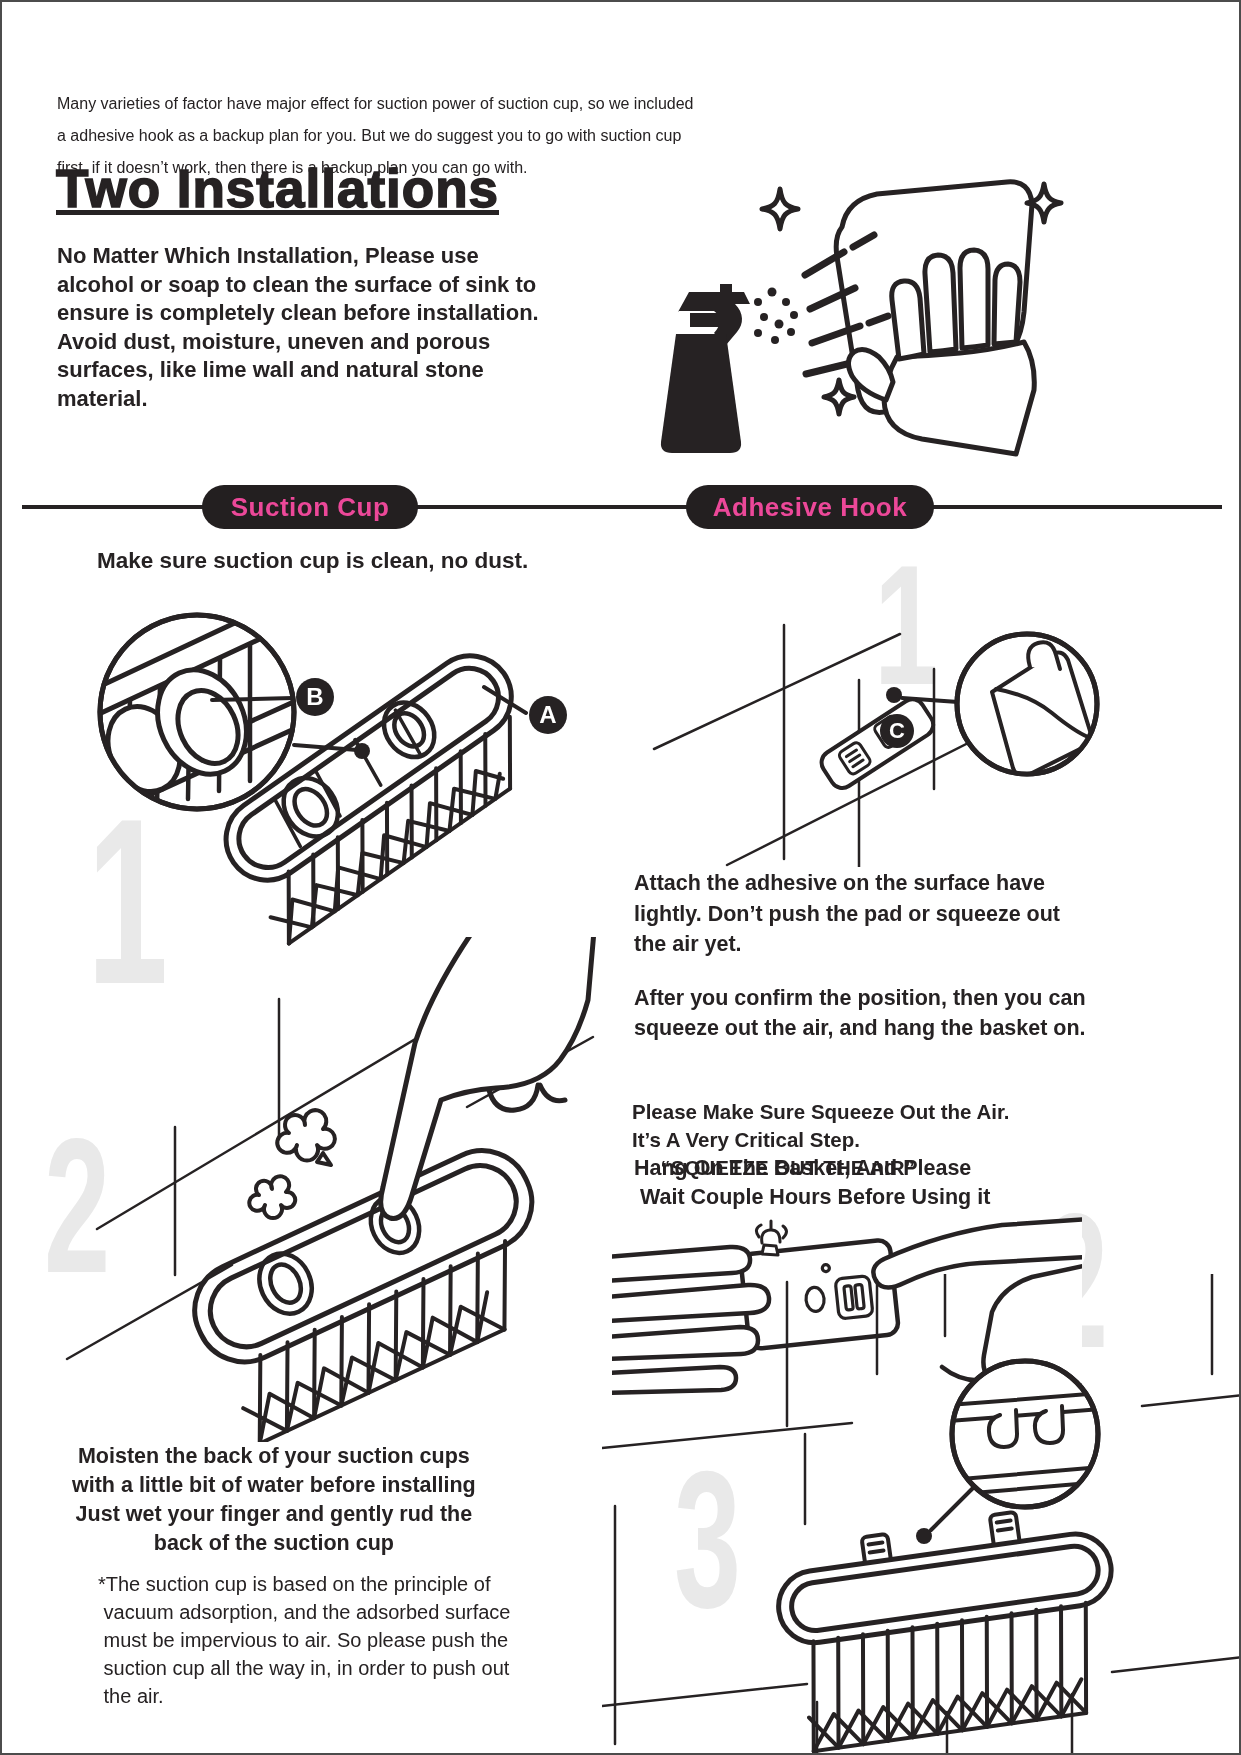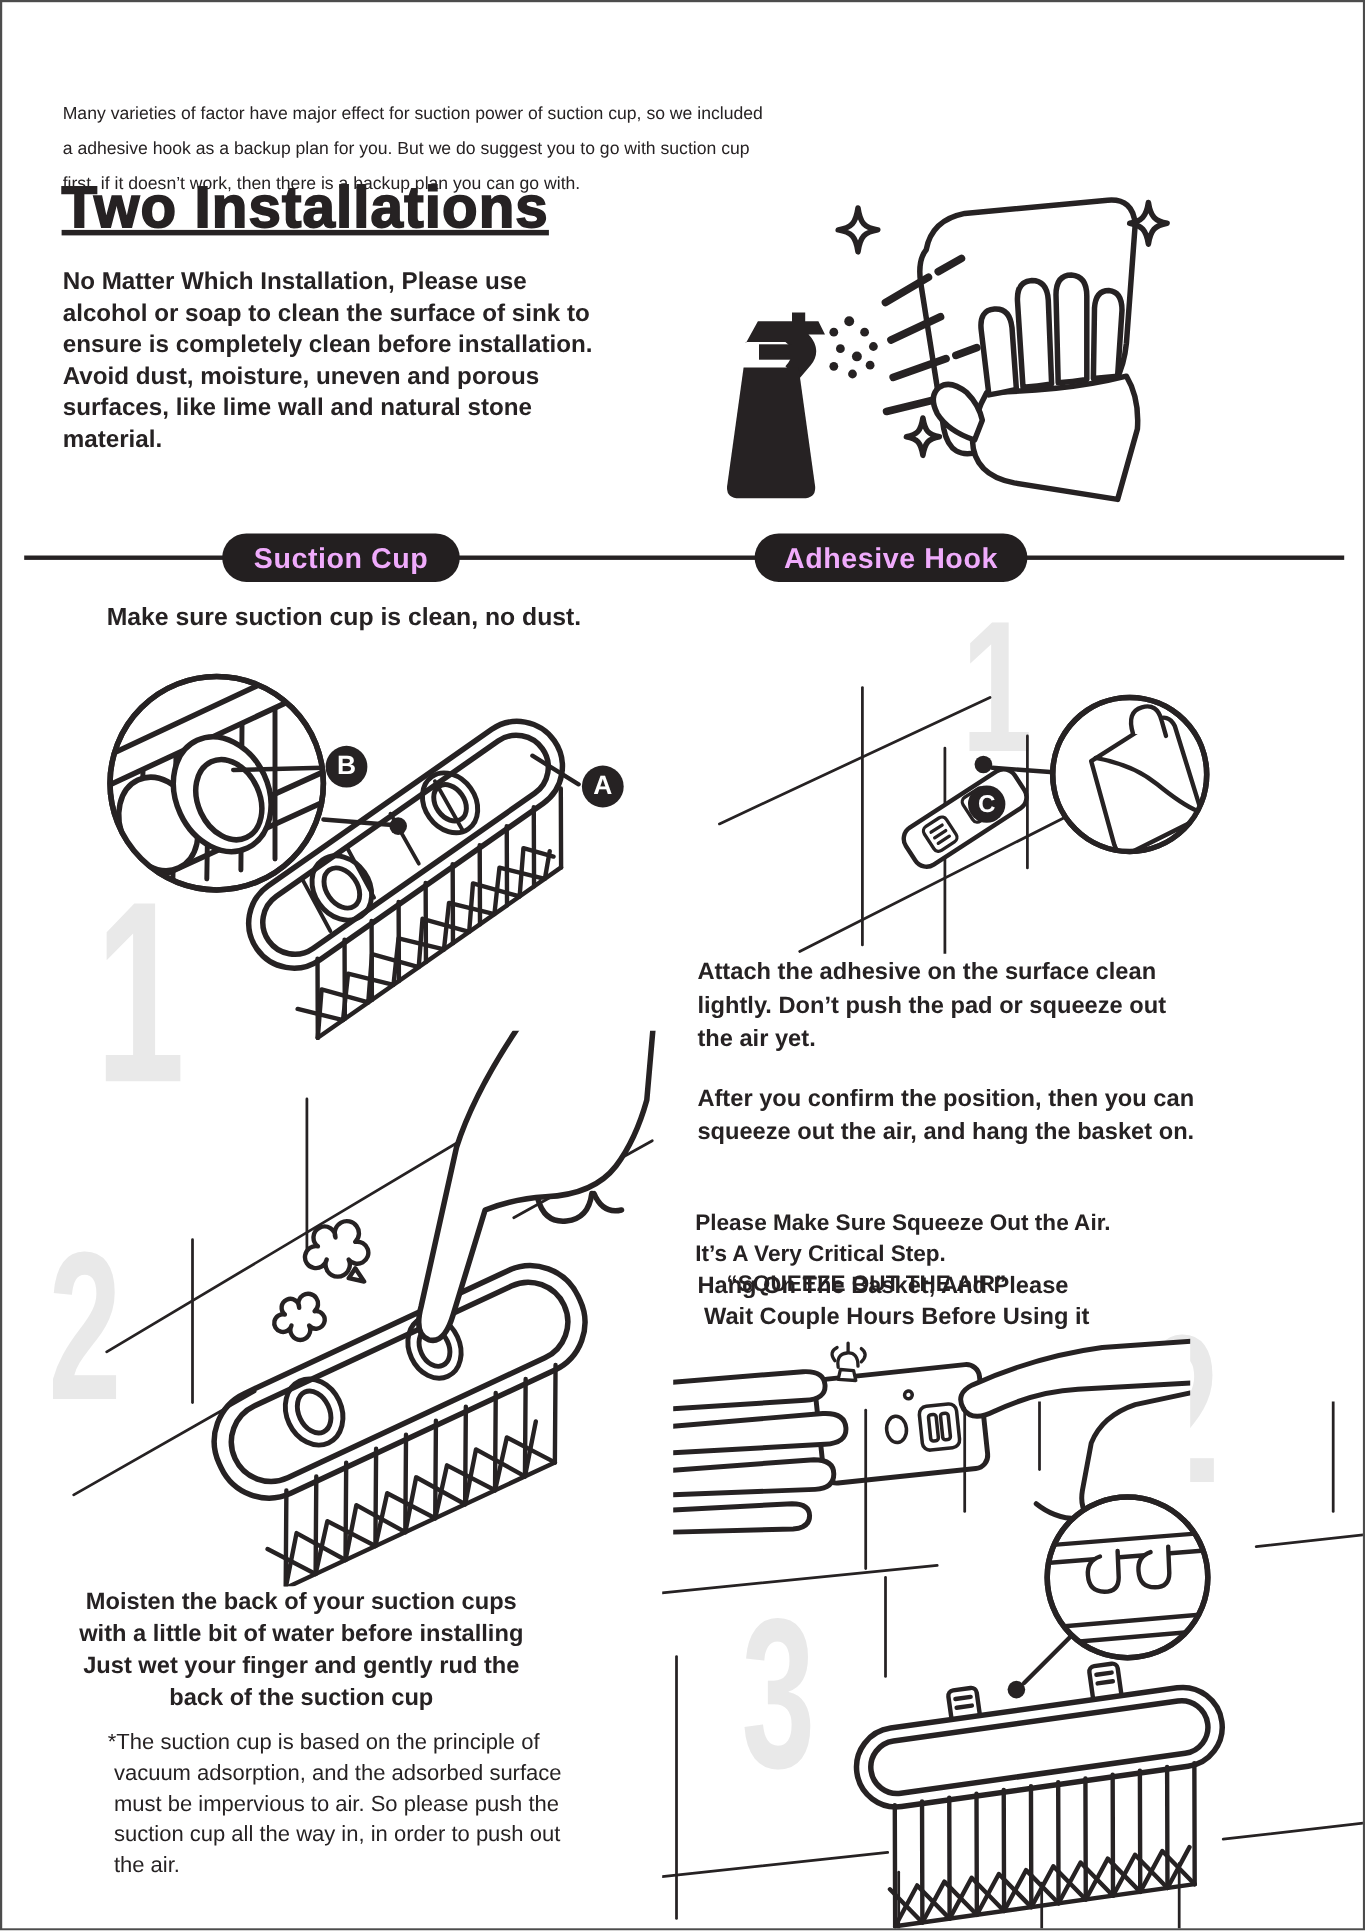--- a/index.html
+++ b/index.html
@@ -8,21 +8,21 @@
     border:2px solid #4c4c4c;box-sizing:border-box;overflow:hidden;
     font-family:"Liberation Sans","DejaVu Sans",sans-serif;color:#262223;
   }
   .txt{position:absolute;color:#262223;}
   .pre{white-space:pre-line;}
   .intro{left:55px;top:64px;font-size:16px;line-height:32px;margin-top:22px;}
   .title{left:54px;top:156px;font-size:53px;font-weight:bold;letter-spacing:1px;text-decoration:underline;-webkit-text-stroke:1.6px #262223;}
   .notice{left:55px;top:240px;font-size:22px;line-height:28.5px;font-weight:bold;}
   .divider{position:absolute;left:20px;top:503px;width:1200px;height:4px;background:#262223;z-index:1;}
   .badge{
-    position:absolute;top:483px;height:44px;background:#231f20;color:#f0abfc;
+    position:absolute;top:483px;height:44px;background:#231f20;color:#ec4899;
     border-radius:23px;display:flex;align-items:center;justify-content:center;
     font-weight:bold;font-size:26px;letter-spacing:.5px;z-index:2;
   }
   .badge.suction{left:200px;width:216px;}
   .badge.adhesive{left:684px;width:248px;}
   .caption{left:95px;top:546px;font-size:22.5px;font-weight:bold;}
   .moisten{left:70px;top:1440px;font-size:21.5px;line-height:29px;font-weight:bold;text-align:center;}
   .footnote{left:68px;top:1568px;font-size:20px;line-height:28px;margin-left:28px;}
   .attach{left:632px;top:866px;font-size:21.5px;line-height:30.5px;font-weight:bold;}
   .confirm{left:632px;top:981px;font-size:21.5px;line-height:30px;font-weight:bold;}
@@ -272,21 +272,21 @@
       <g clip-path="url(#mag2)" stroke-width="4">
         <path d="M360,155 L418,118 Q430,111 436,123 L458,194 Q462,206 450,211 L396,238 Q385,243 381,231 Z" fill="#fff"></path>
         <path d="M364,152 Q398,158 420,176 Q442,194 456,200"></path>
         <path d="M398,130 q-6,-20 8,-24 q14,-4 18,12 l4,14" fill="#fff"></path>
         <path d="M420,240 q10,-14 24,-10 M437,227 q10,-12 22,-8 M452,212 q8,-10 18,-6"></path>
       </g>
       <circle cx="395" cy="167" r="70" stroke-width="5"></circle>
     </g>
   </svg>
 
-  <div class="txt pre attach">Attach the adhesive on the surface clean
+  <div class="txt pre attach">Attach the adhesive on the surface have
 lightly. Don’t push the pad or squeeze out
 the air yet.</div>
   <div class="txt pre confirm">After you confirm the position, then you can
 squeeze out the air, and hang the basket on.</div>
   <div class="txt pre squeeze">Please Make Sure Squeeze Out the Air.
 It’s A Very Critical Step.
 &nbsp;&nbsp;&nbsp;&nbsp;&nbsp;“SQUEEZE OUT THE AIR”</div>
   <div class="txt pre hang">Hang On The Basket, And Please
 &nbsp;Wait Couple Hours Before Using it</div>
 

